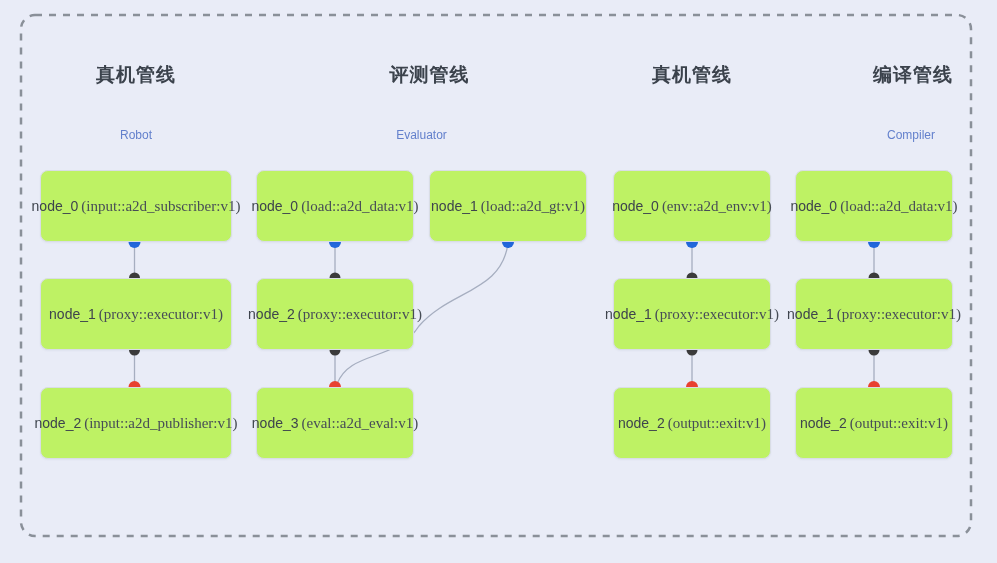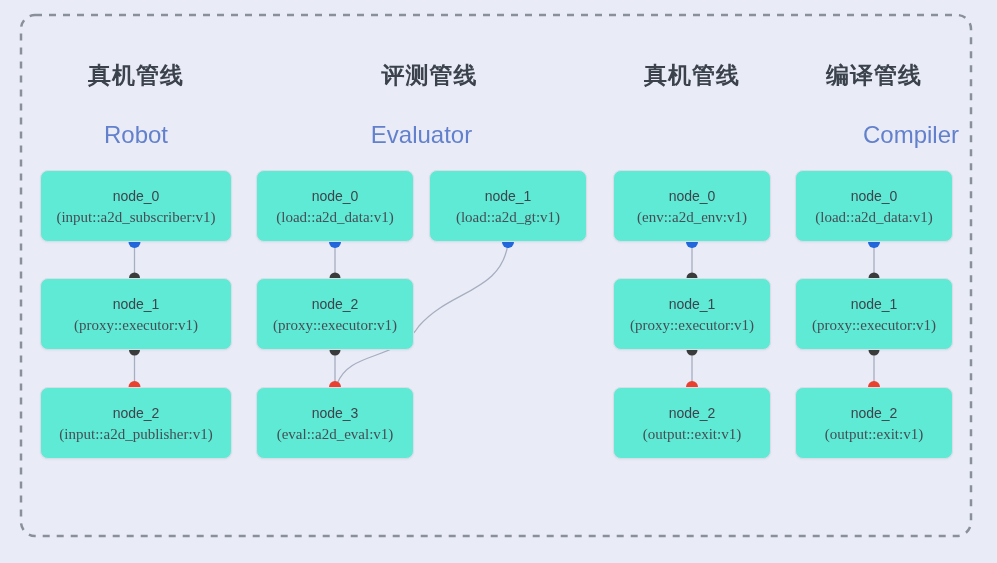--- a/index.html
+++ b/index.html
@@ -7,32 +7,32 @@
     width:997px;height:563px;
     background:#e9ecf7;
     font-family:"Liberation Sans","DejaVu Sans",sans-serif;
     position:relative;overflow:hidden;
   }
   .canvas{position:absolute;left:0;top:0;width:997px;height:563px;}
   svg.overlay{position:absolute;left:0;top:0;width:997px;height:563px;}
 
   .title-zh{
     position:absolute;top:62px;height:26px;line-height:26px;
-    text-align:center;font-size:23px;font-weight:700;color:#3b424c;
+    text-align:center;font-size:19px;font-weight:700;color:#3b424c;
     letter-spacing:1px;
   }
   .title-en{
     position:absolute;top:122px;height:26px;line-height:26px;
-    text-align:center;font-size:24px;font-weight:400;color:#6380cc;
+    text-align:center;font-size:12px;font-weight:400;color:#6380cc;
   }
 
   .node-box{
     position:absolute;height:72px;box-sizing:border-box;
-    background:#5eead4;border:1px solid #d9dde5;border-radius:8px;
-    display:flex;flex-direction:column;align-items:center;justify-content:center;
+    background:#bef264;border:1px solid #d9dde5;border-radius:8px;
+    display:flex;flex-direction:row;align-items:center;justify-content:center;
     gap:3px;box-shadow:0 1px 2px rgba(40,60,100,0.05);
   }
   .node-name{font-size:14px;color:#3e444d;line-height:18px;}
   .node-type{font-size:15px;color:#474d56;line-height:18px;font-family:Liberation Serif, serif;}
 
   
   .col-robot .node-box{left:40px;width:192px;}
   .col-evalA .node-box{left:256px;width:158px;}
   .col-evalB .node-box{left:429px;width:158px;}
   .col-sim  .node-box{left:613px;width:158px;}
@@ -81,21 +81,21 @@
     <circle cx="874" cy="278" r="5.5" fill="#3b3b3b"></circle>
     <circle cx="874" cy="350" r="5.5" fill="#3b3b3b"></circle>
     <circle cx="874" cy="387" r="6" fill="#e84130"></circle>
   </svg>
 
   <div class="title-zh" style="left:40px;width:192px;">真机管线</div>
   <div class="title-en" style="left:40px;width:192px;">Robot</div>
   <div class="title-zh" style="left:264px;width:331px;">评测管线</div>
   <div class="title-en" style="left:256px;width:331px;">Evaluator</div>
   <div class="title-zh" style="left:613px;width:158px;">真机管线</div>
-  <div class="title-zh" style="left:795px;width:158px;">编译管线</div>
+  <div class="title-zh" style="left:795px;width:158px;text-align:right;">编译管线</div>
   <div class="title-en" style="left:832px;width:158px;text-align:center;">Compiler</div>
 
   <div class="col-robot">
     <div class="node-box row1">
       <div class="node-name">node_0</div>
       <div class="node-type">(input::a2d_subscriber:v1)</div>
     </div>
     <div class="node-box row2">
       <div class="node-name">node_1</div>
       <div class="node-type">(proxy::executor:v1)</div>

